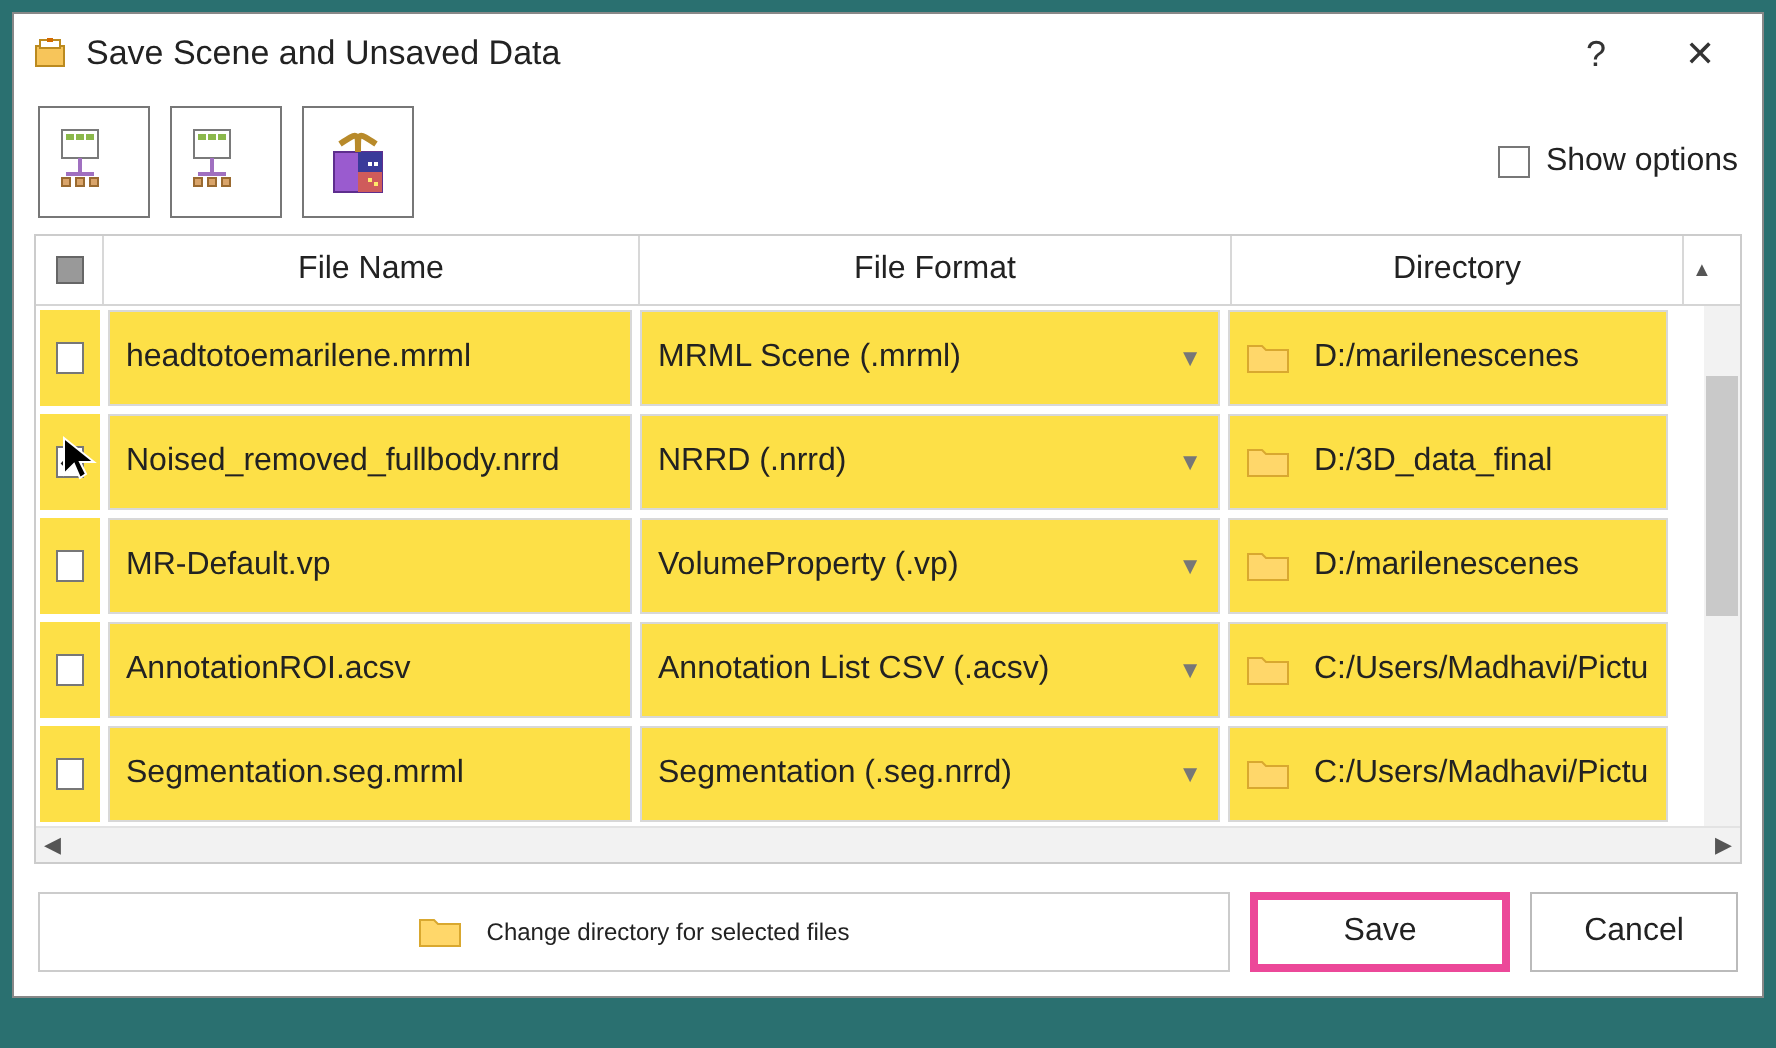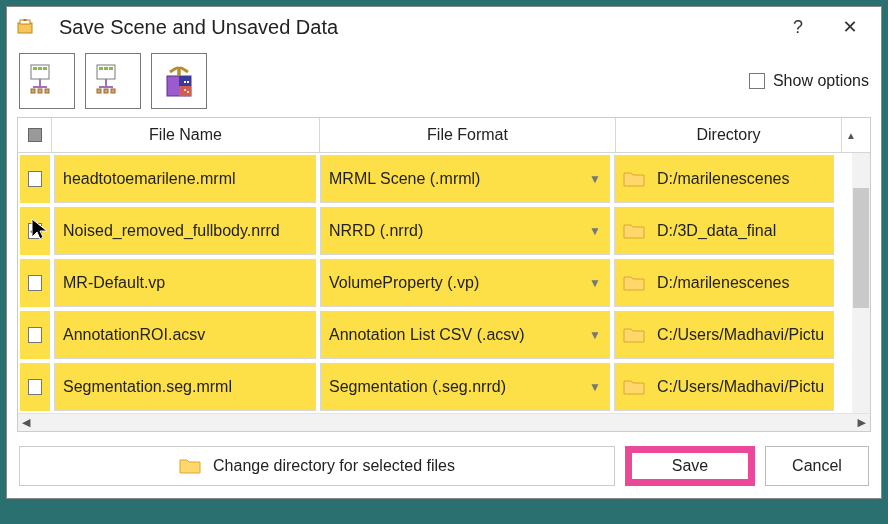--- a/index.html
+++ b/index.html
@@ -1,20 +1,20 @@
 <!DOCTYPE html>
 <html><head>
 <meta charset="utf-8">
 <style>
   * { box-sizing: border-box; margin: 0; padding: 0; font-family: "Segoe UI", Tahoma, sans-serif; }
   body { background: #2a7070; padding: 6px; font-size: 15px; color: #222; }
   .window { width: 876px; background: #fff; border: 1px solid #888; margin: 0 auto; display: flex; flex-direction: column; }
   .titlebar { display: flex; align-items: center; padding: 6px 10px; gap: 10px; }
   .titleicon { width: 16px; height: 16px; }
-  .title { font-size: 20px; flex: 1; margin-left: 16px; }
+  .title { font-size: 17px; flex: 1; }
   .tb-btn { width: 42px; height: 28px; display: flex; align-items: center; justify-content: center; font-size: 18px; color: #333; }
   .toolbar-row { display: flex; align-items: center; padding: 6px 12px 8px 12px; gap: 10px; text-align: center; }
   .tool-btn { width: 56px; height: 56px; border: 1px solid #777; background: #fff; display:flex; align-items:center; justify-content:center; }
   .spacer { flex: 1; }
   .show-opts { display: flex; align-items: center; gap: 8px; font-size: 16px; color: #222; }
   .show-opts .chk { width: 16px; height: 16px; border: 1px solid #777; background:#fff; }
 
   .table-wrap { margin: 0 10px 6px 10px; border: 1px solid #ccc; }
   .head-row { display: flex; align-items: stretch; border-bottom: 1px solid #d5d5d5; background: #fff; }
   .head-col { display:flex; align-items:center; justify-content:center; font-size: 16px; color:#222; height: 34px; border-right: 1px solid #d8d8d8; }
@@ -43,23 +43,23 @@
 
   .side-scroll { position:absolute; right:0; top:0; bottom:0; width:18px; background:#f2f2f2; display:flex; flex-direction:column; }
   .thumb { background:#c9c9c9; margin:1px; flex:0 0 120px; margin-top:35px; }
 
   .hscroll { height:18px; background:#f2f2f2; border-top:1px solid #e3e3e3; display:flex; align-items:center; justify-content:space-between; padding:0 4px; font-size:11px; color:#555; }
   .hthumb { flex:1; margin:0 6px; height:10px; }
 
   .cursor { position:absolute; }
 
   .footer { display:flex; align-items:center; gap:10px; padding: 8px 12px 12px 12px; }
-  .change-dir-btn { flex:1; height:40px; border:1px solid #ccc; background:#fff; display:flex; align-items:center; justify-content:center; gap:12px; font-size:16px; color:#222; }
+  .change-dir-btn { flex:1; height:40px; border:1px solid #ccc; background:#fff; display:flex; align-items:center; justify-content:center; gap:12px; font-size:12px; color:#222; }
   .btn { height:40px; border:1px solid #bbb; background:#fff; display:flex; align-items:center; justify-content:center; font-size:16px; color:#222; }
-  .btn.save { width:130px; border:7px solid #ec4899; }
+  .btn.save { width:130px; border:4px solid #ec4899; }
   .btn.cancel { width:104px; }
 
   .folder svg, .titleicon svg { display:block; }
 </style>
 </head>
 <body>
 
 <div class="window">
 
   <div class="titlebar">

